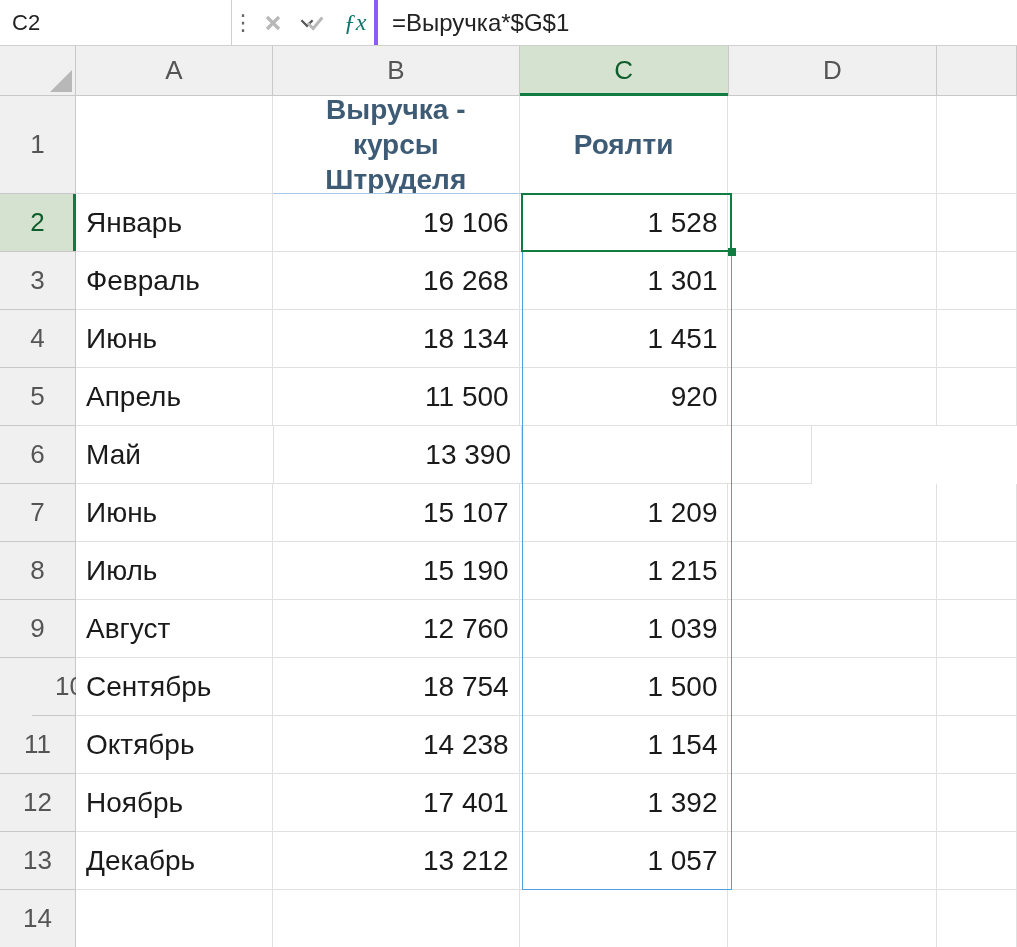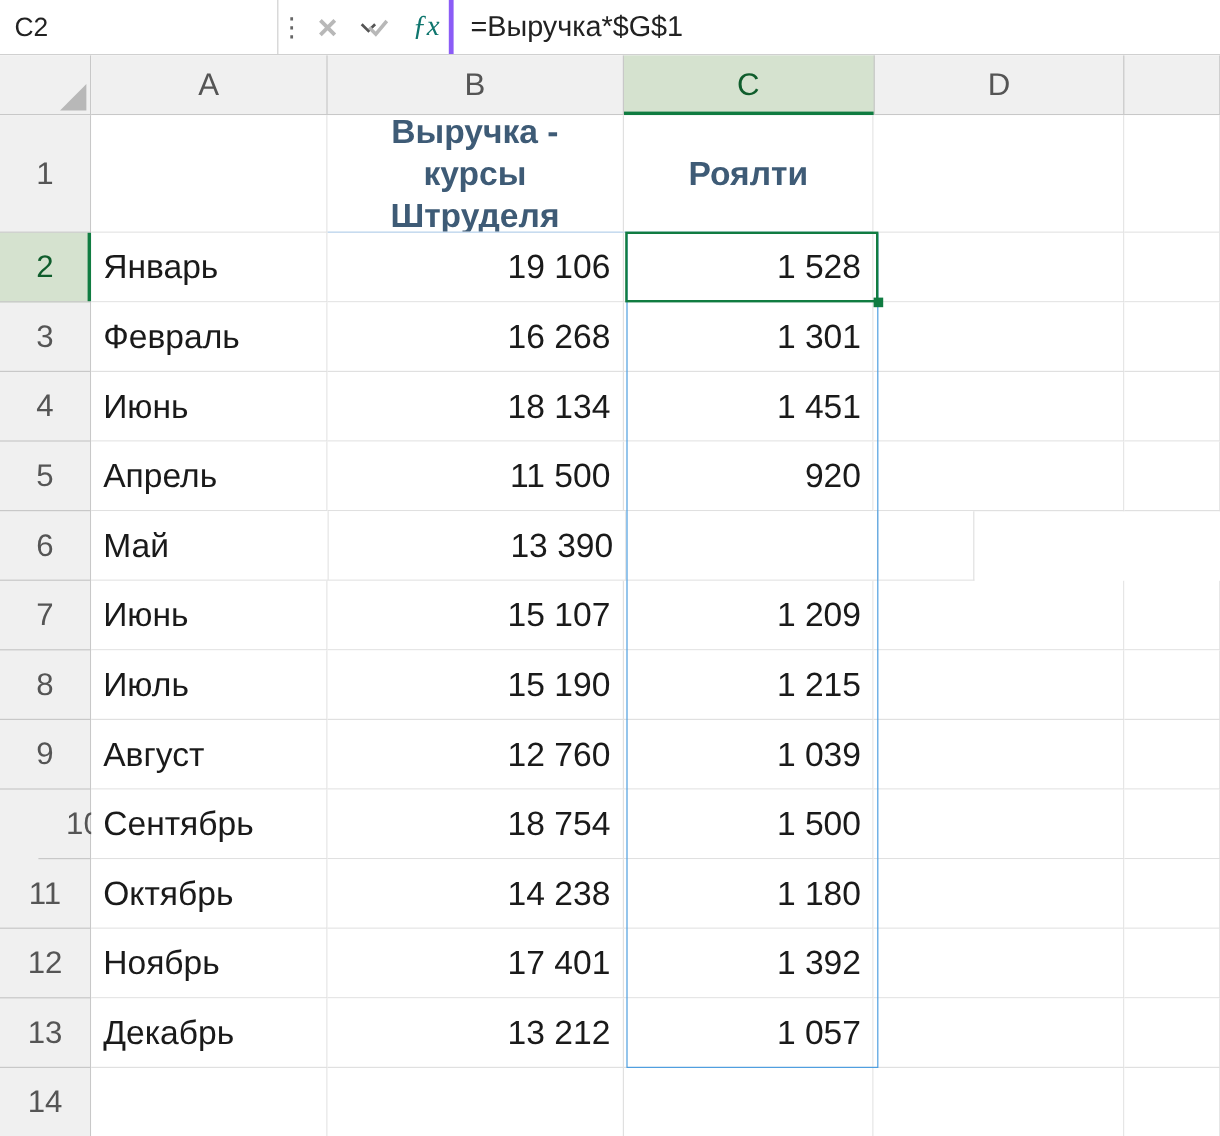--- a/index.html
+++ b/index.html
@@ -333,21 +333,21 @@
         <div class="row r-body">
           <div class="cell txt cA">Сентябрь</div>
           <div class="cell num cB">18 754</div>
           <div class="cell num cC">1 500</div>
           <div class="cell cD"></div>
           <div class="cell cE"></div>
         </div>
         <div class="row r-body">
           <div class="cell txt cA">Октябрь</div>
           <div class="cell num cB">14 238</div>
-          <div class="cell num cC">1 180</div>
+          <div class="cell num cC">1 154</div>
           <div class="cell cD"></div>
           <div class="cell cE"></div>
         </div>
         <div class="row r-body">
           <div class="cell txt cA">Ноябрь</div>
           <div class="cell num cB">17 401</div>
           <div class="cell num cC">1 392</div>
           <div class="cell cD"></div>
           <div class="cell cE"></div>
         </div>

